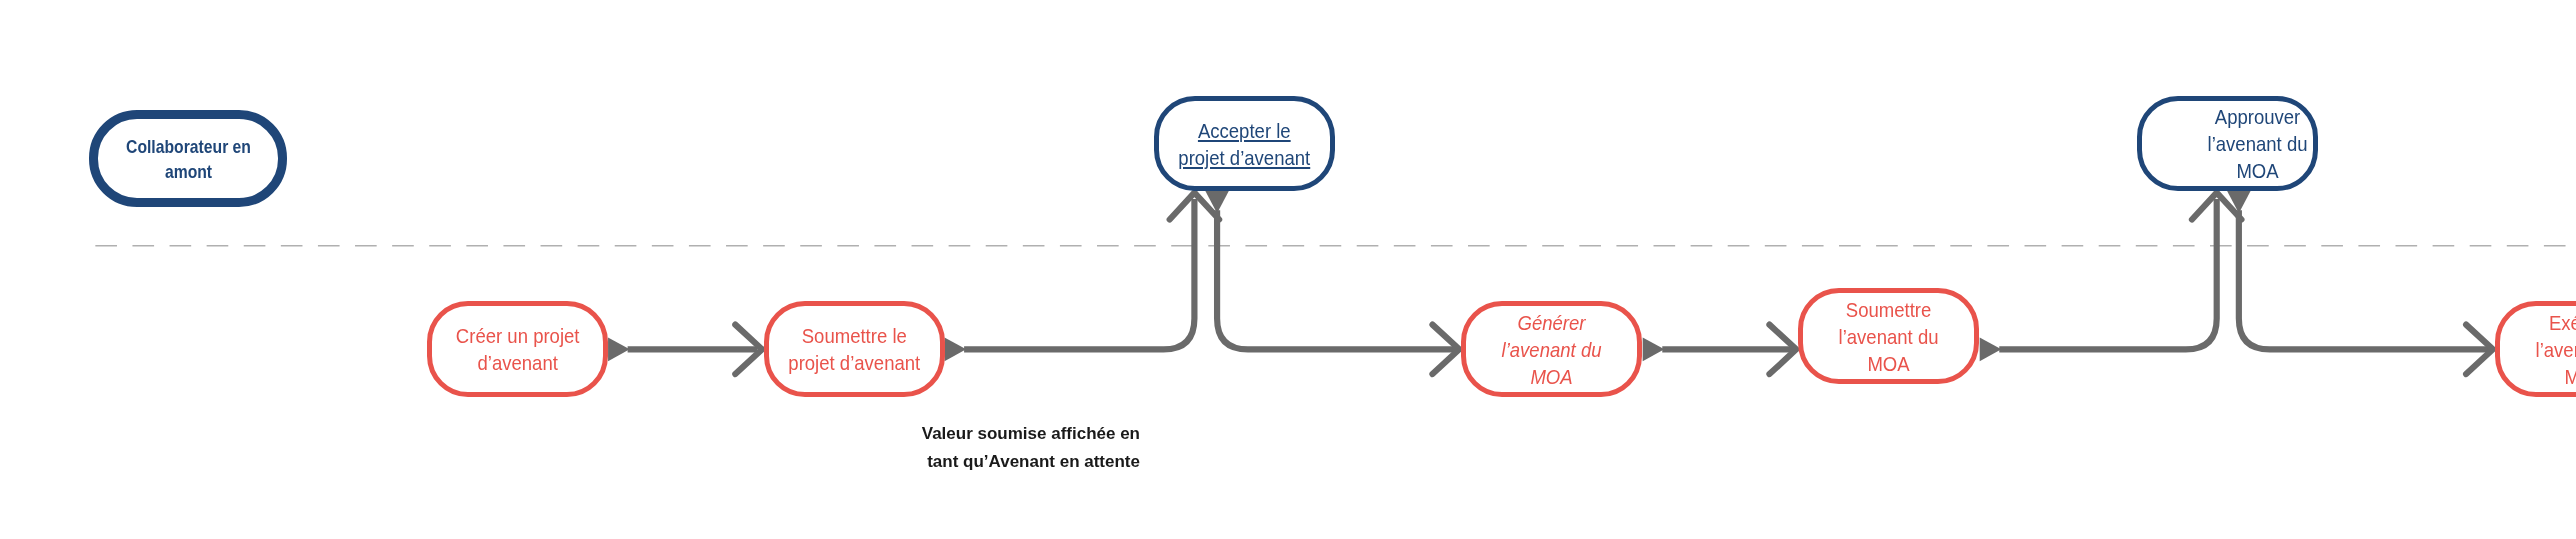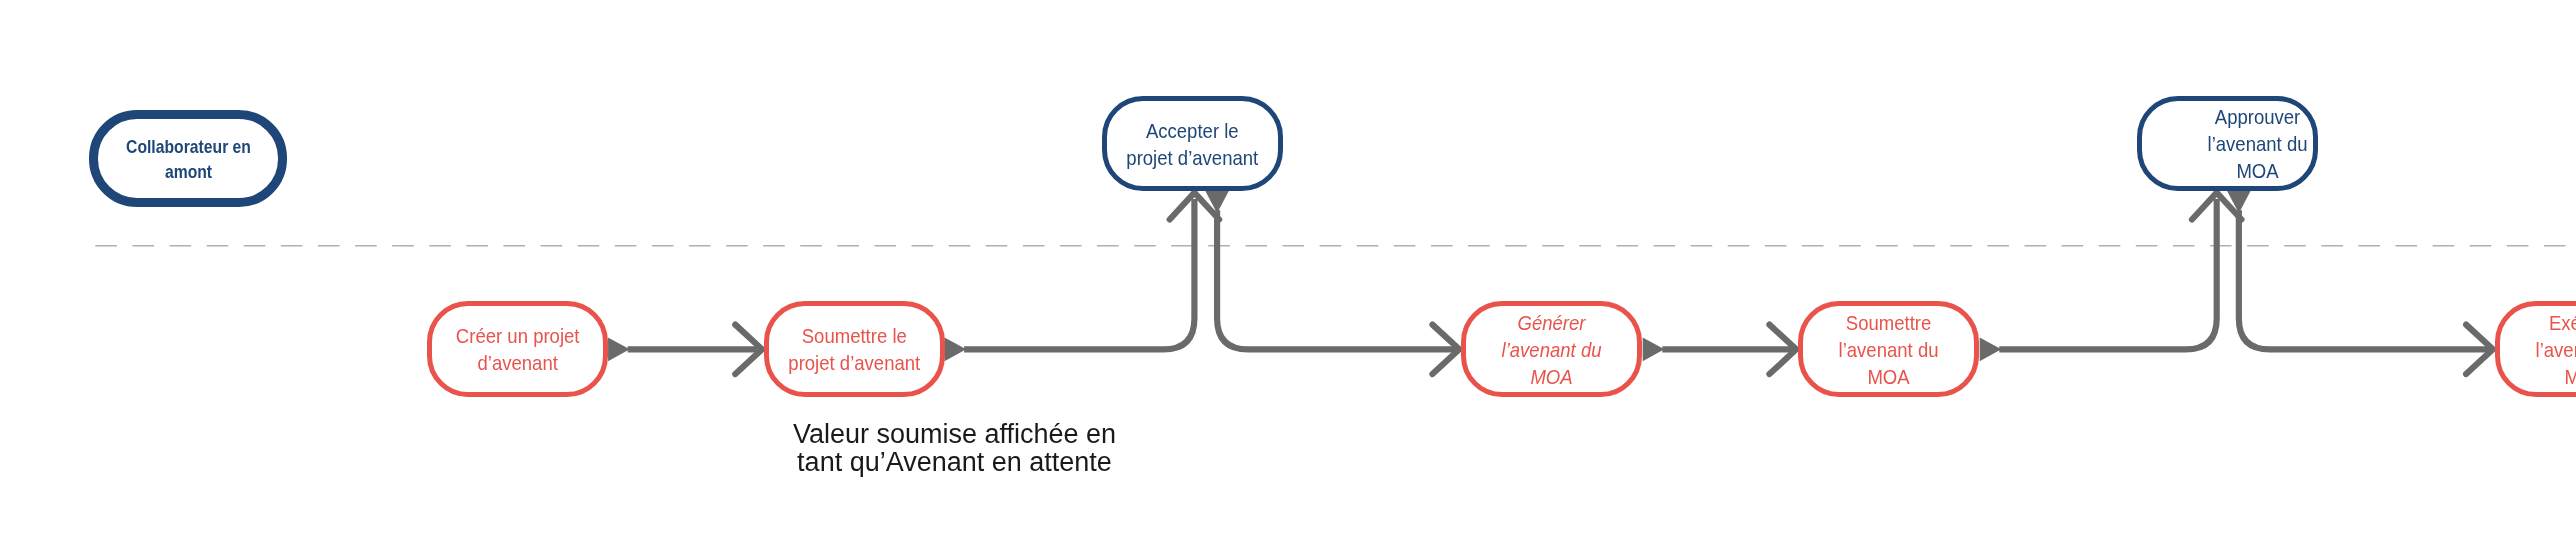--- a/index.html
+++ b/index.html
@@ -90,25 +90,25 @@
   .blue {
     border-color: var(--upstream_blue);
     color: var(--upstream_blue);
   }
   .annotation {
     position: absolute;
     left: 769px;
     top: 420px;
     width: 371px;
     color: var(--annotation_black);
-    font-weight: 400;
-    font-size: 27px;
+    font-weight: 700;
+    font-size: 17px;
     line-height: 28px;
     white-space: pre-line;
-    text-align: center;
+    text-align: right;
   }
 </style>
 </head>
 <body>
 
 <div class="canvas">
 
   <svg class="wires" width="2783" height="540" viewBox="0 0 5401 1048">
 
     <path class="divider" d="M 185 477 H 5395"></path>
@@ -153,33 +153,33 @@
     <span class="label">Soumettre le
 projet d’avenant</span>
   </div>
 
   <div class="node flow-node red" style="left:1461px; top:301px;font-style:italic;">
     <span class="label">Générer
 l’avenant du
 MOA</span>
   </div>
 
-  <div class="node flow-node red" style="left:1798px; top:301px;">
+  <div class="node flow-node red" style="left:1798px; top:288px;">
     <span class="label">Soumettre
 l’avenant du
 MOA</span>
   </div>
 
   <div class="node flow-node red" style="left:2495px; top:301px;">
     <span class="label">Exécuter
 l’avenant du
 MOA</span>
   </div>
 
-  <div class="node flow-node blue" style="left:1102px; top:96px;">
+  <div class="node flow-node blue" style="left:1154px; top:96px;text-decoration:underline;">
     <span class="label">Accepter le
 projet d’avenant</span>
   </div>
 
   <div class="node flow-node blue" style="left:2137px; top:96px;justify-content:flex-end;">
     <span class="label">Approuver
 l’avenant du
 MOA</span>
   </div>
 

